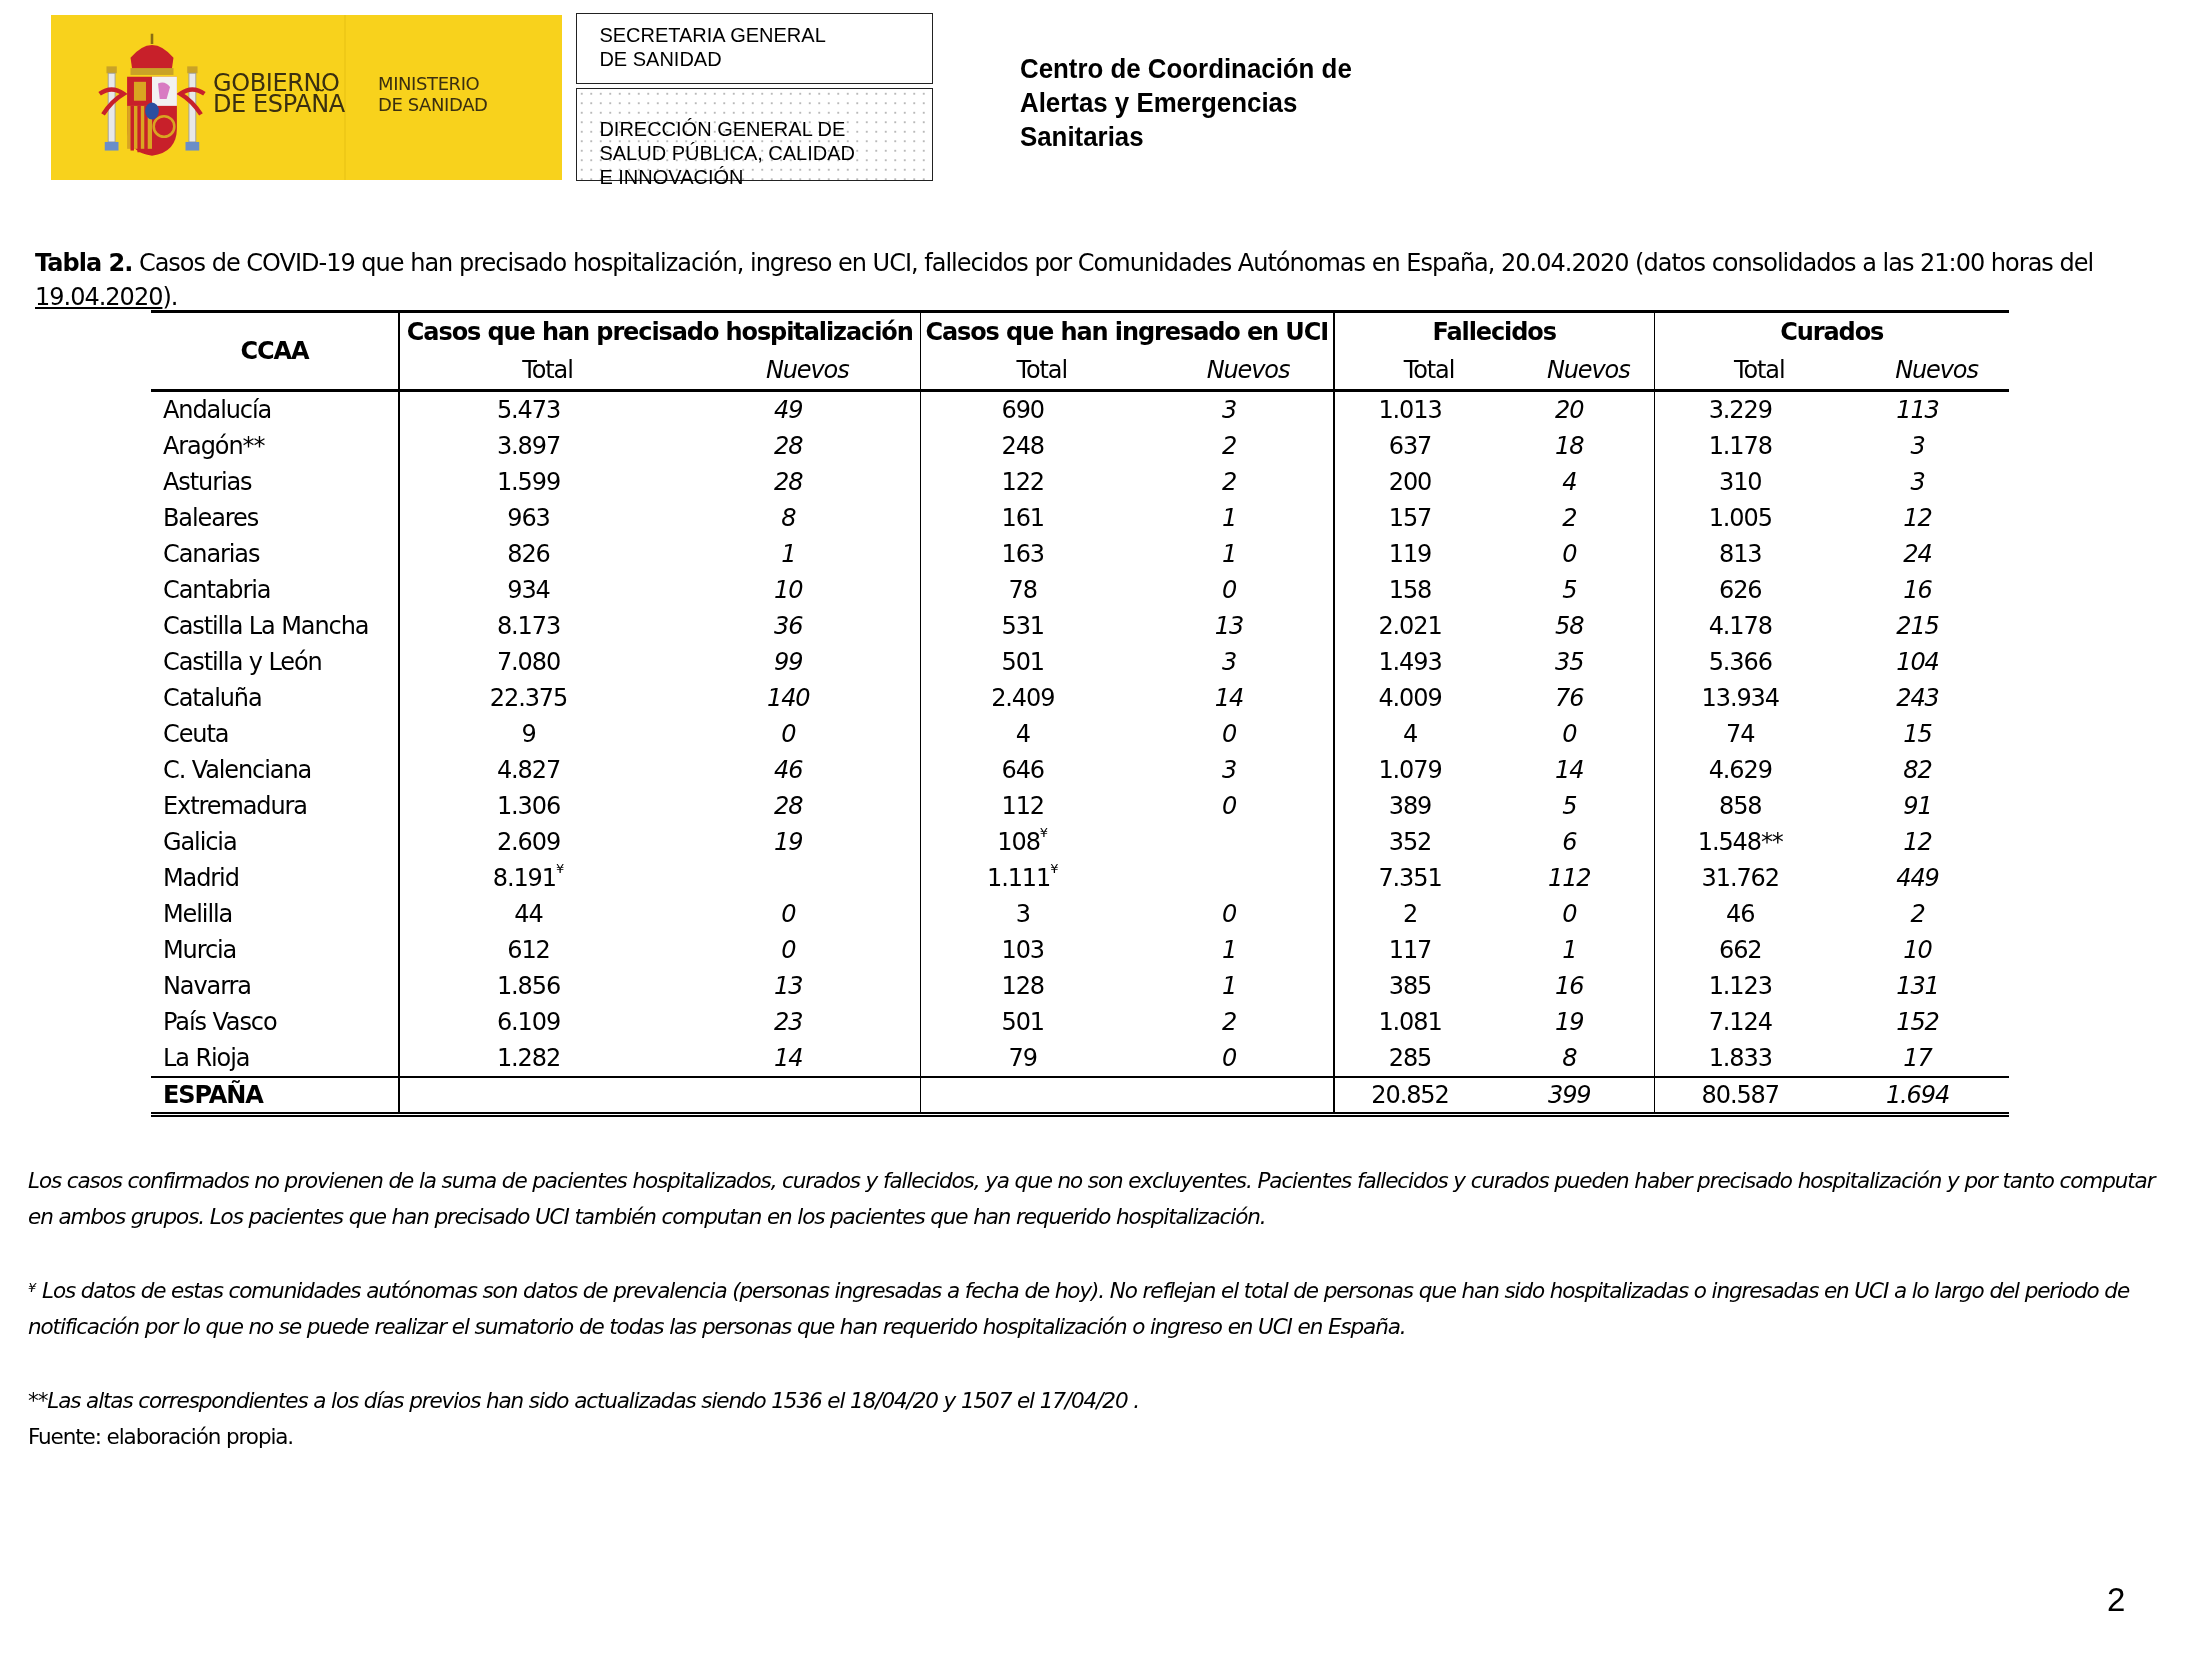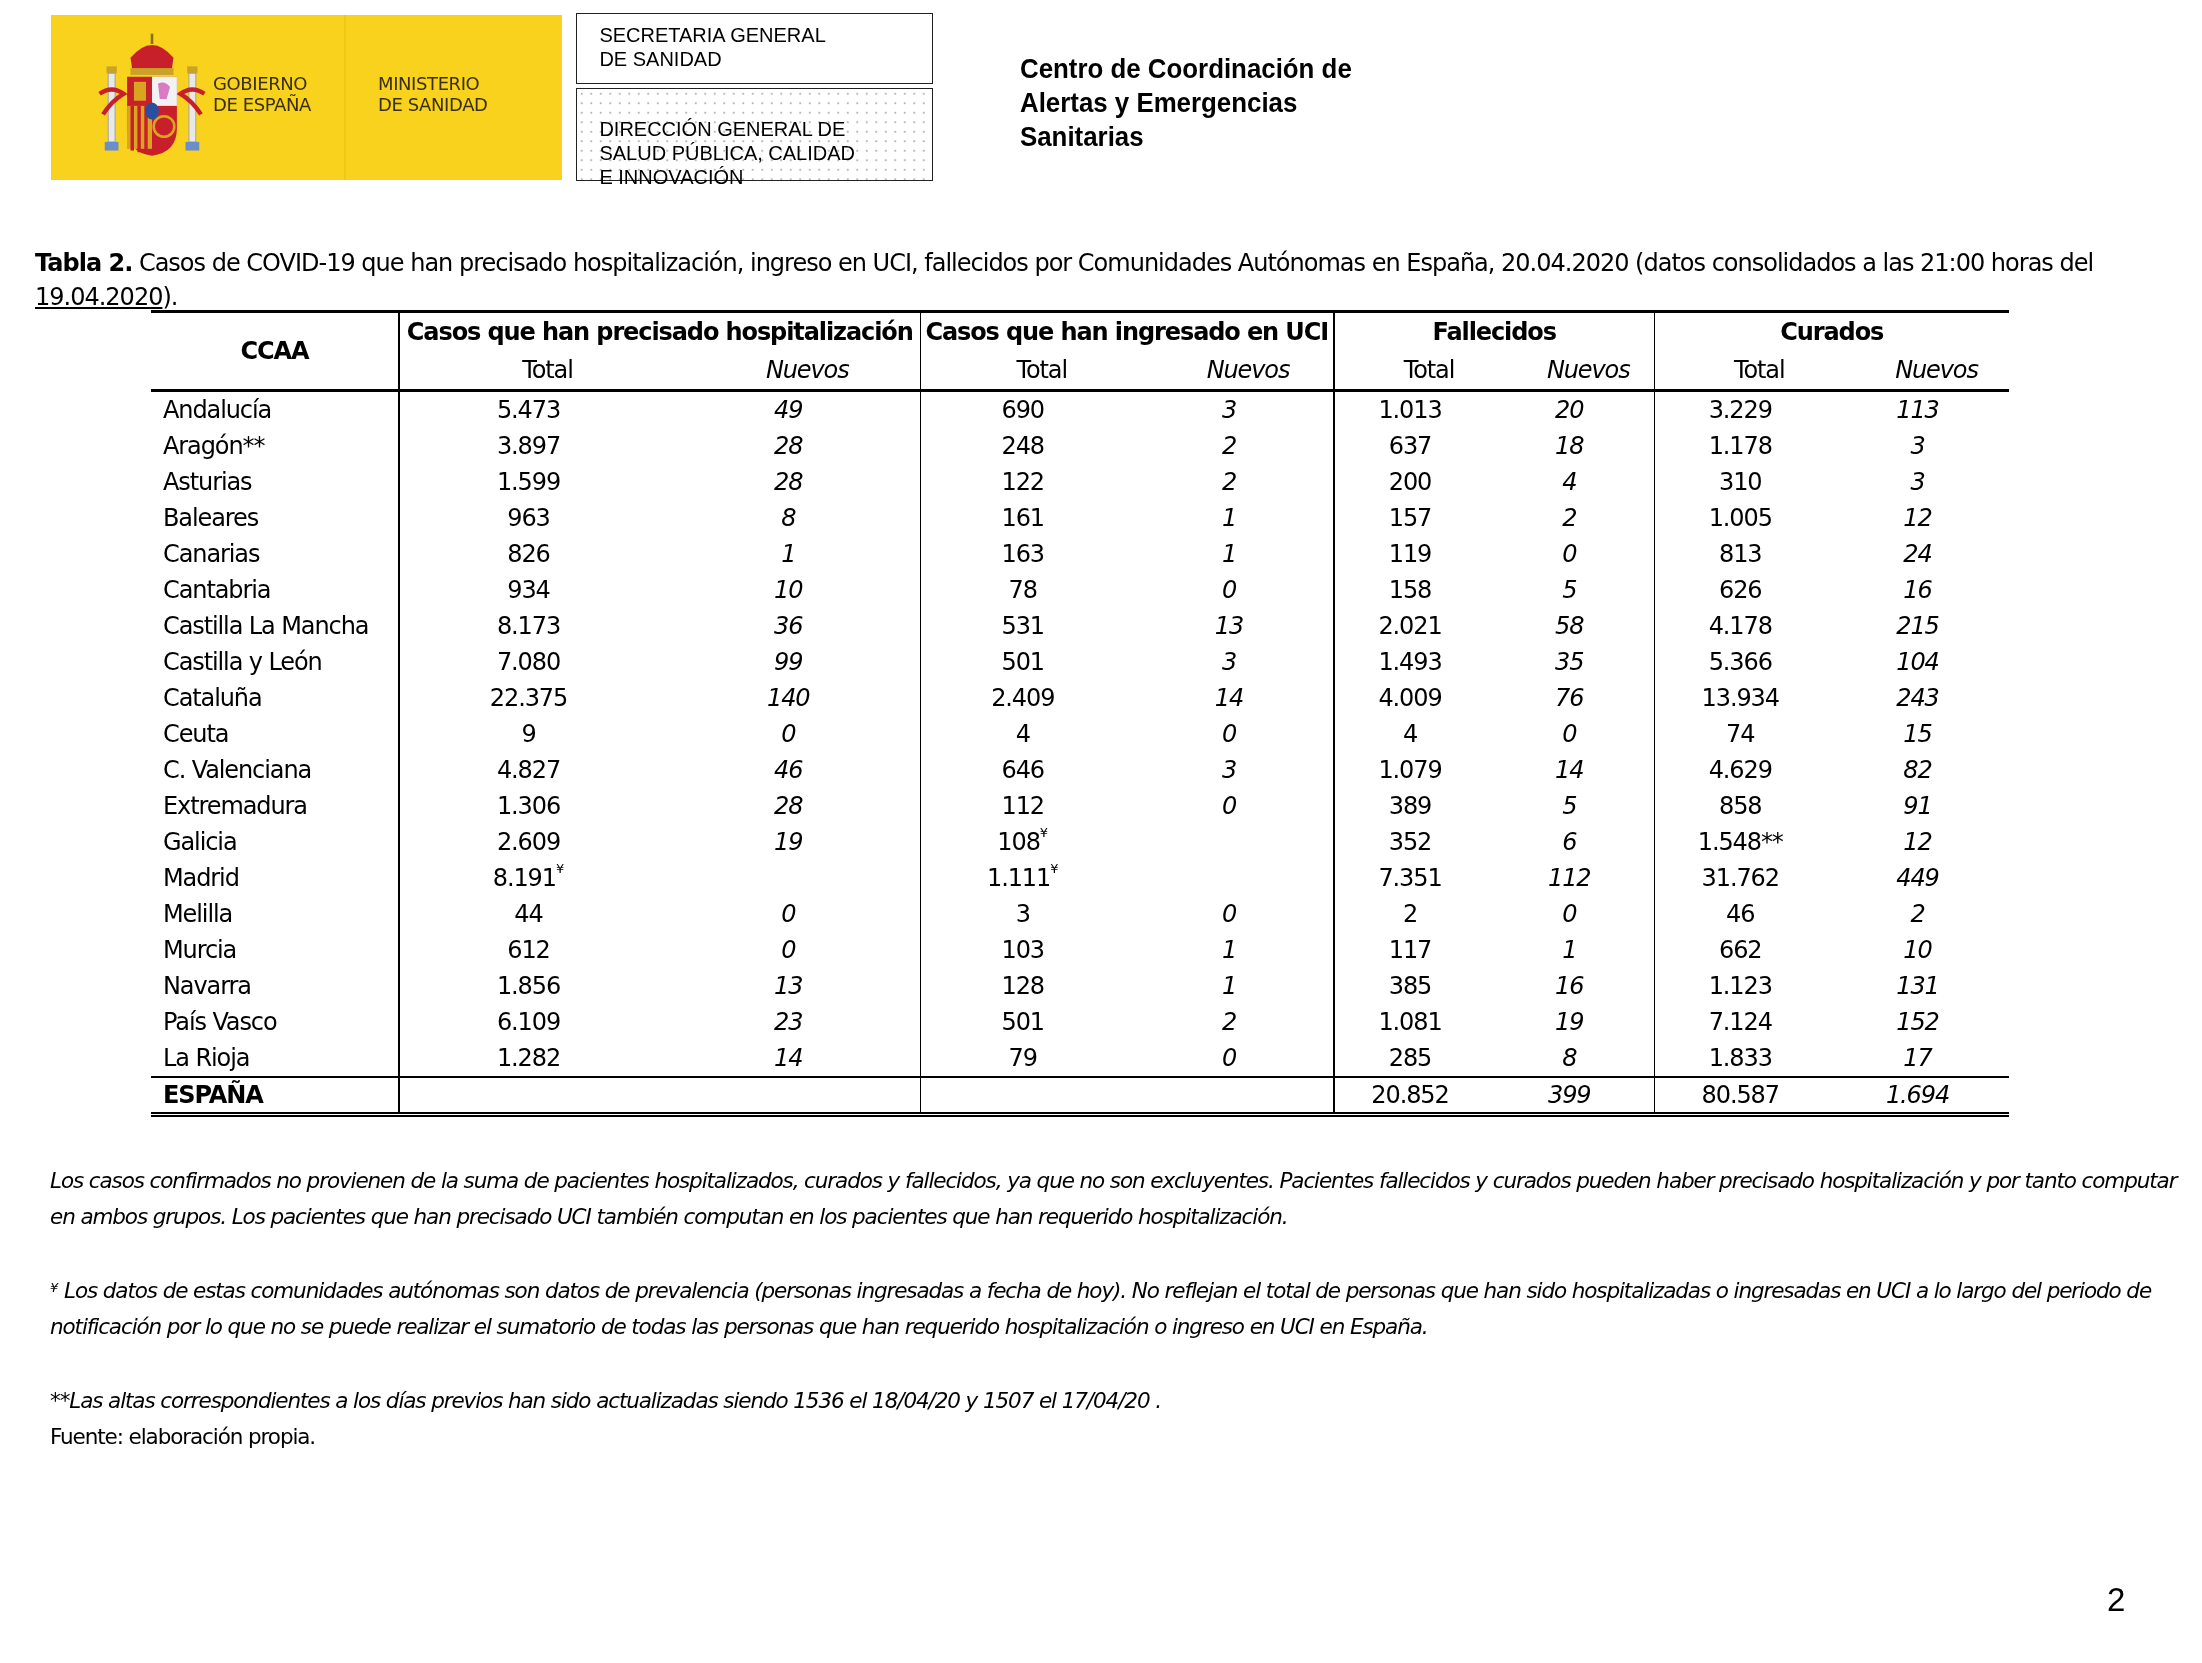--- a/index.html
+++ b/index.html
@@ -2,21 +2,21 @@
 <html style="font-size:13.8px"><head>
 <meta charset="utf-8">
 <style>
   html, body { margin:0; padding:0; background:#ffffff; }
   body { width:2203px; height:1663px; position:relative; overflow:hidden; font-family:"Liberation Sans", sans-serif; color:#000; }
 
   
   .gov-logo { position:absolute; left:51px; top:14.6px; width:511px; height:165px; background:#F8D21C; }
   .gov-logo .divider { position:absolute; left:293px; top:0; width:1.7px; height:100%; background:#efc917; }
   .crest { position:absolute; left:45px; top:17px; width:112px; height:134px; }
-  .gov-text { position:absolute; left:162px; top:58px; font-family:"DejaVu Sans", sans-serif; font-size:18px; line-height:21.5px; color:#3a2f10; letter-spacing:-0.4px; }
+  .gov-text { position:absolute; left:162px; top:58px; font-family:"DejaVu Sans", sans-serif; font-size:24px; line-height:21.5px; color:#3a2f10; letter-spacing:-0.4px; }
   .min-text { position:absolute; left:327px; top:58px; font-family:"DejaVu Sans", sans-serif; font-size:18px; line-height:21.5px; color:#3a2f10; letter-spacing:-0.4px; }
 
   .box { position:absolute; left:576px; width:357px; border:1.7px solid #222; box-sizing:border-box; font-family:"Liberation Sans", sans-serif; font-size:20px; line-height:24px; padding:8.6px 0 0 22.4px; }
   .box1 { top:13px; height:71px; background:#fff; }
   .box2 { top:88px; height:93px; padding-top:28px;
           background-color:#fff;
           background-image: radial-gradient(#b9b9b9 1px, transparent 1.4px);
           background-size:9.5px 9.5px; }
 
   .centro { position:absolute; left:1020px; top:52px; font-family:"Liberation Sans", sans-serif; font-weight:bold; font-size:27.5px; line-height:34px; color:#000; transform:scaleX(0.94); transform-origin:left top; }
@@ -35,21 +35,21 @@
   .tbl tbody td { height:36px; }
   .tbl td.name { text-align:left; padding-left:12px; }
   .tbl td.it { font-style:italic; }
   .vb { border-left:2.6px solid #000; }
   .vbt { border-left:1.7px solid #000;margin-left:8px; }
   .tbl tr.total td { border-top:2.6px solid #000; border-bottom:5.2px double #000; height:34px; }
   .tbl tr.total td.name { font-weight:bold; }
   sup.yen { font-size:13px; vertical-align:top; position:relative; top:-3.4px; letter-spacing:0; }
 
   
-  .notes { position:absolute; left:50px; top:1163px; width:2134px; font-family:"DejaVu Sans", sans-serif; font-size:21.5px; line-height:36px; letter-spacing:-1.1px; }
+  .notes { position:absolute; left:28px; top:1163px; width:2134px; font-family:"DejaVu Sans", sans-serif; font-size:21.5px; line-height:36px; letter-spacing:-1.1px; }
   .notes p { margin:0; }
   .notes .it { font-style:italic; }
   .notes .gap { height:38px; }
   .notes .gap2 { height:38px; }
 
   .page-num { position:absolute; left:2107px; top:1581px; font-family:"Liberation Sans", sans-serif; font-size:33px; }
 </style>
 </head>
 <body>
 

